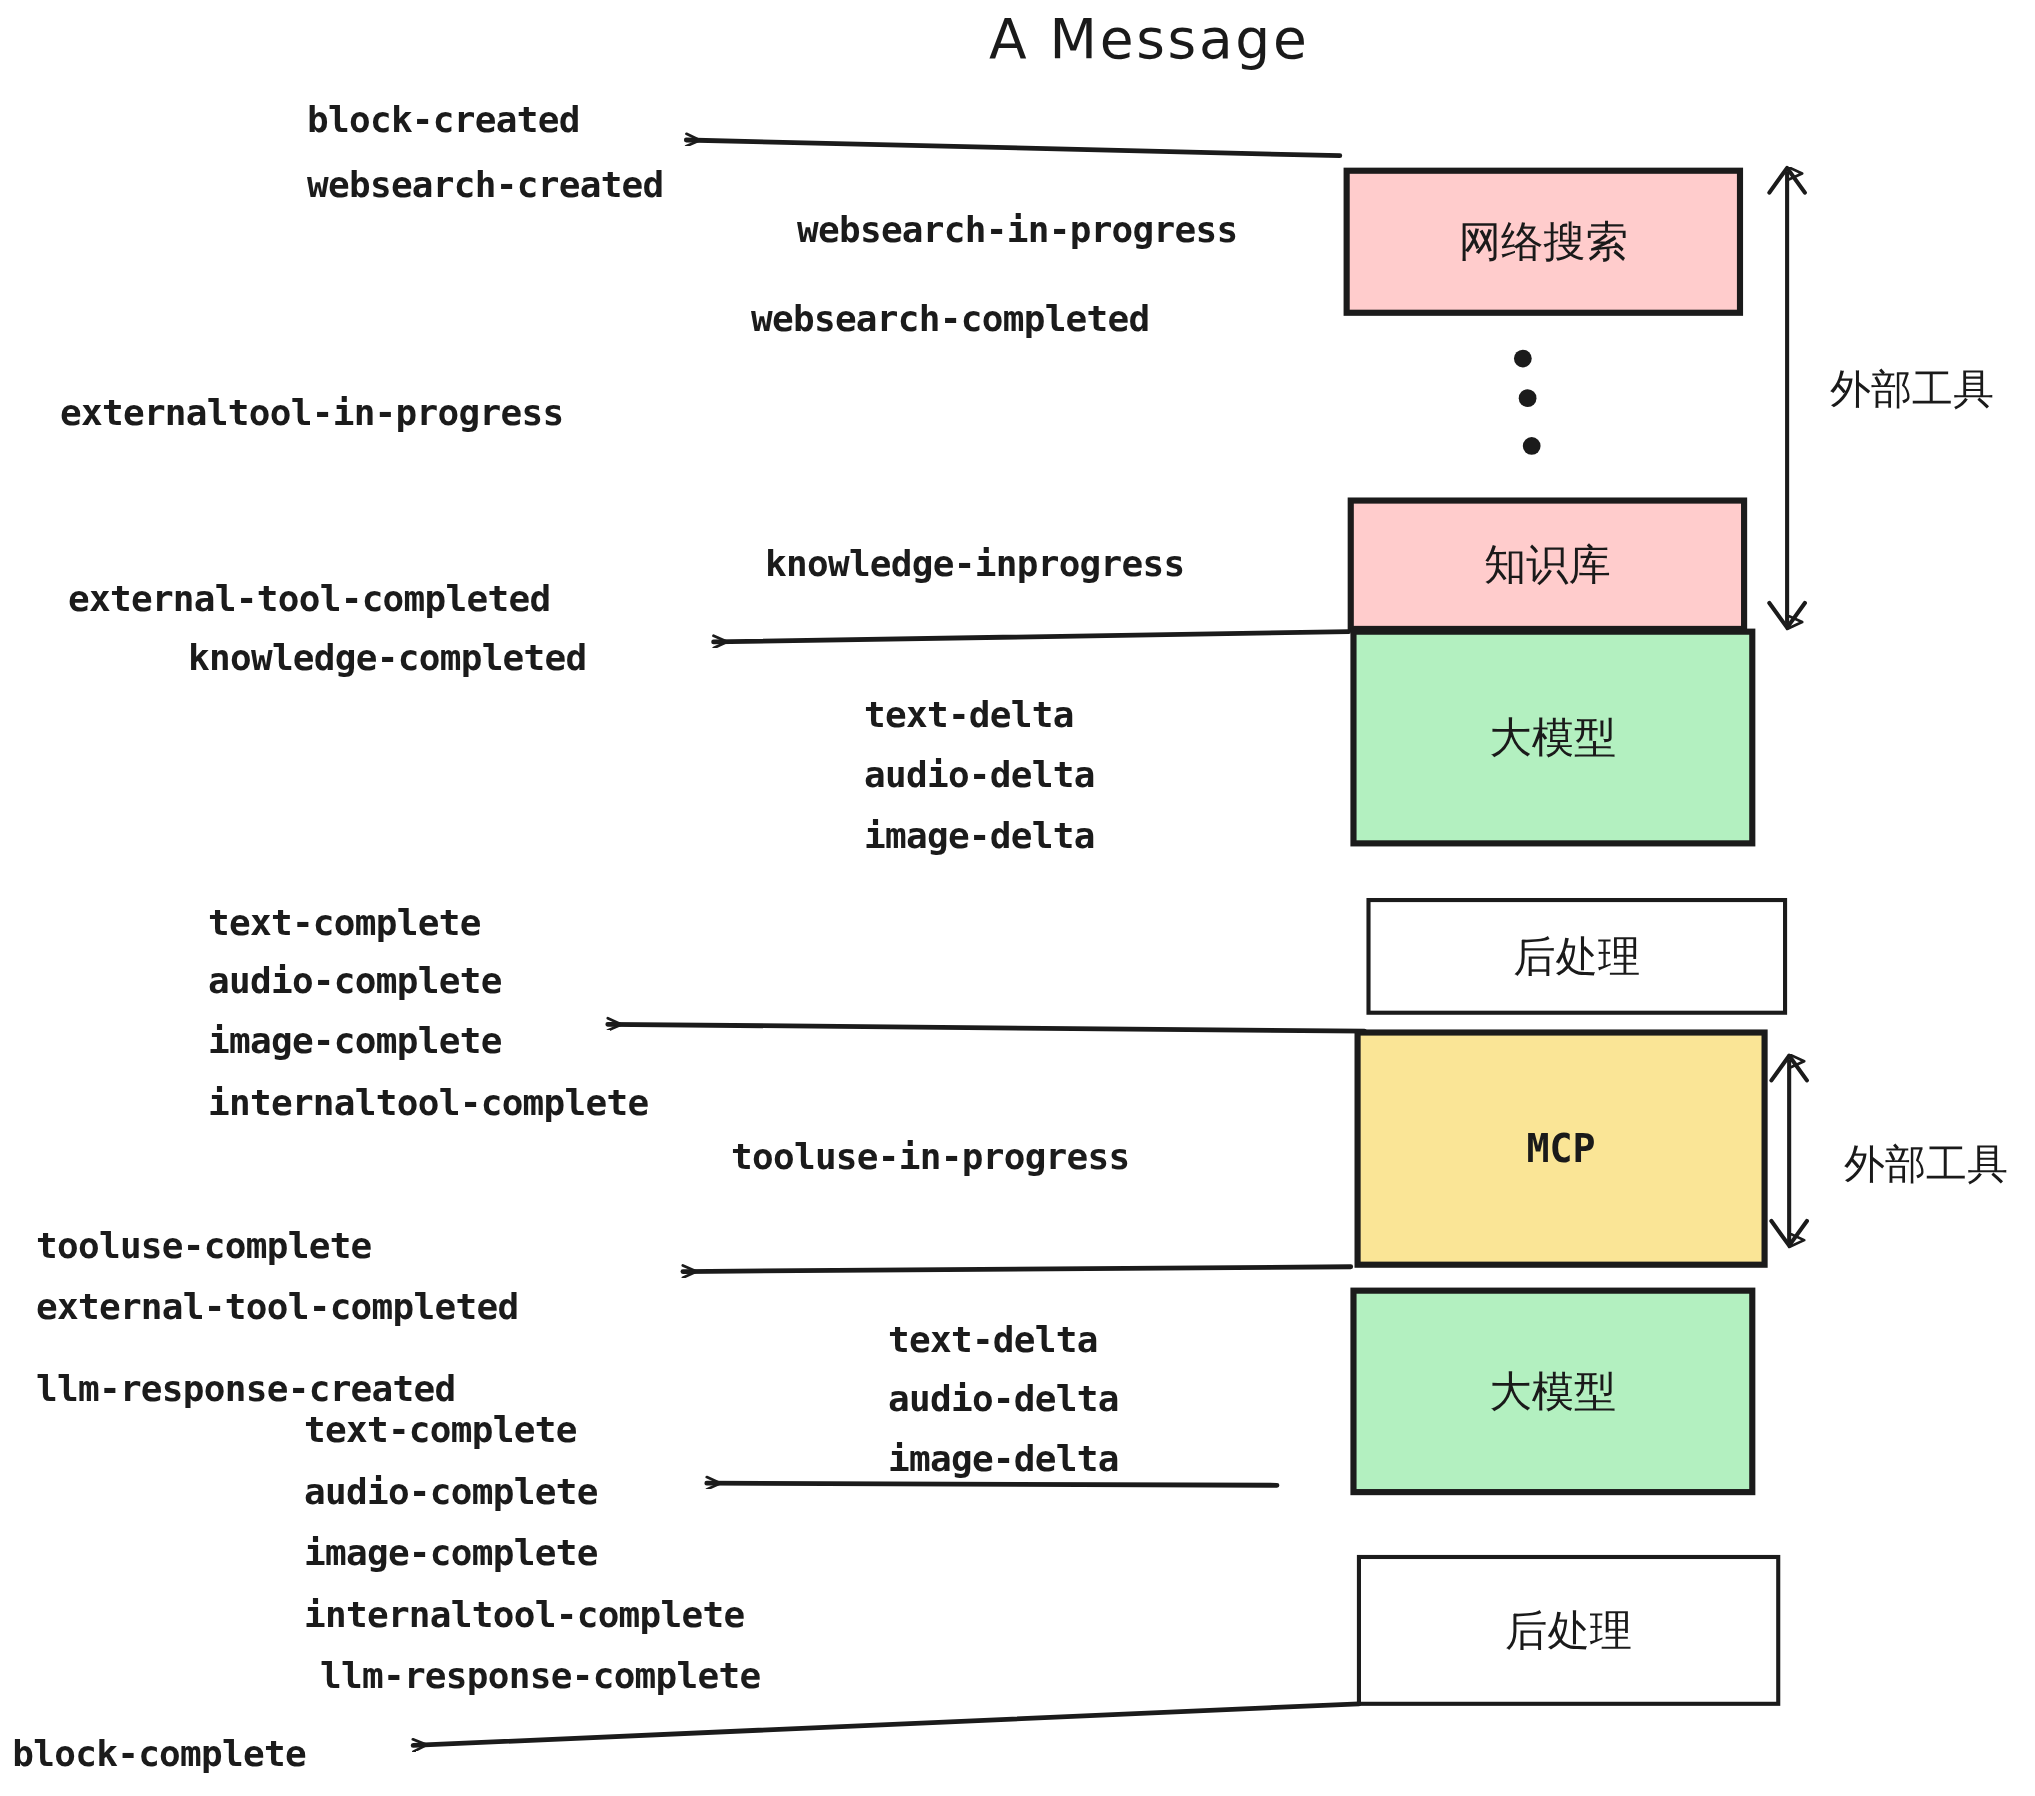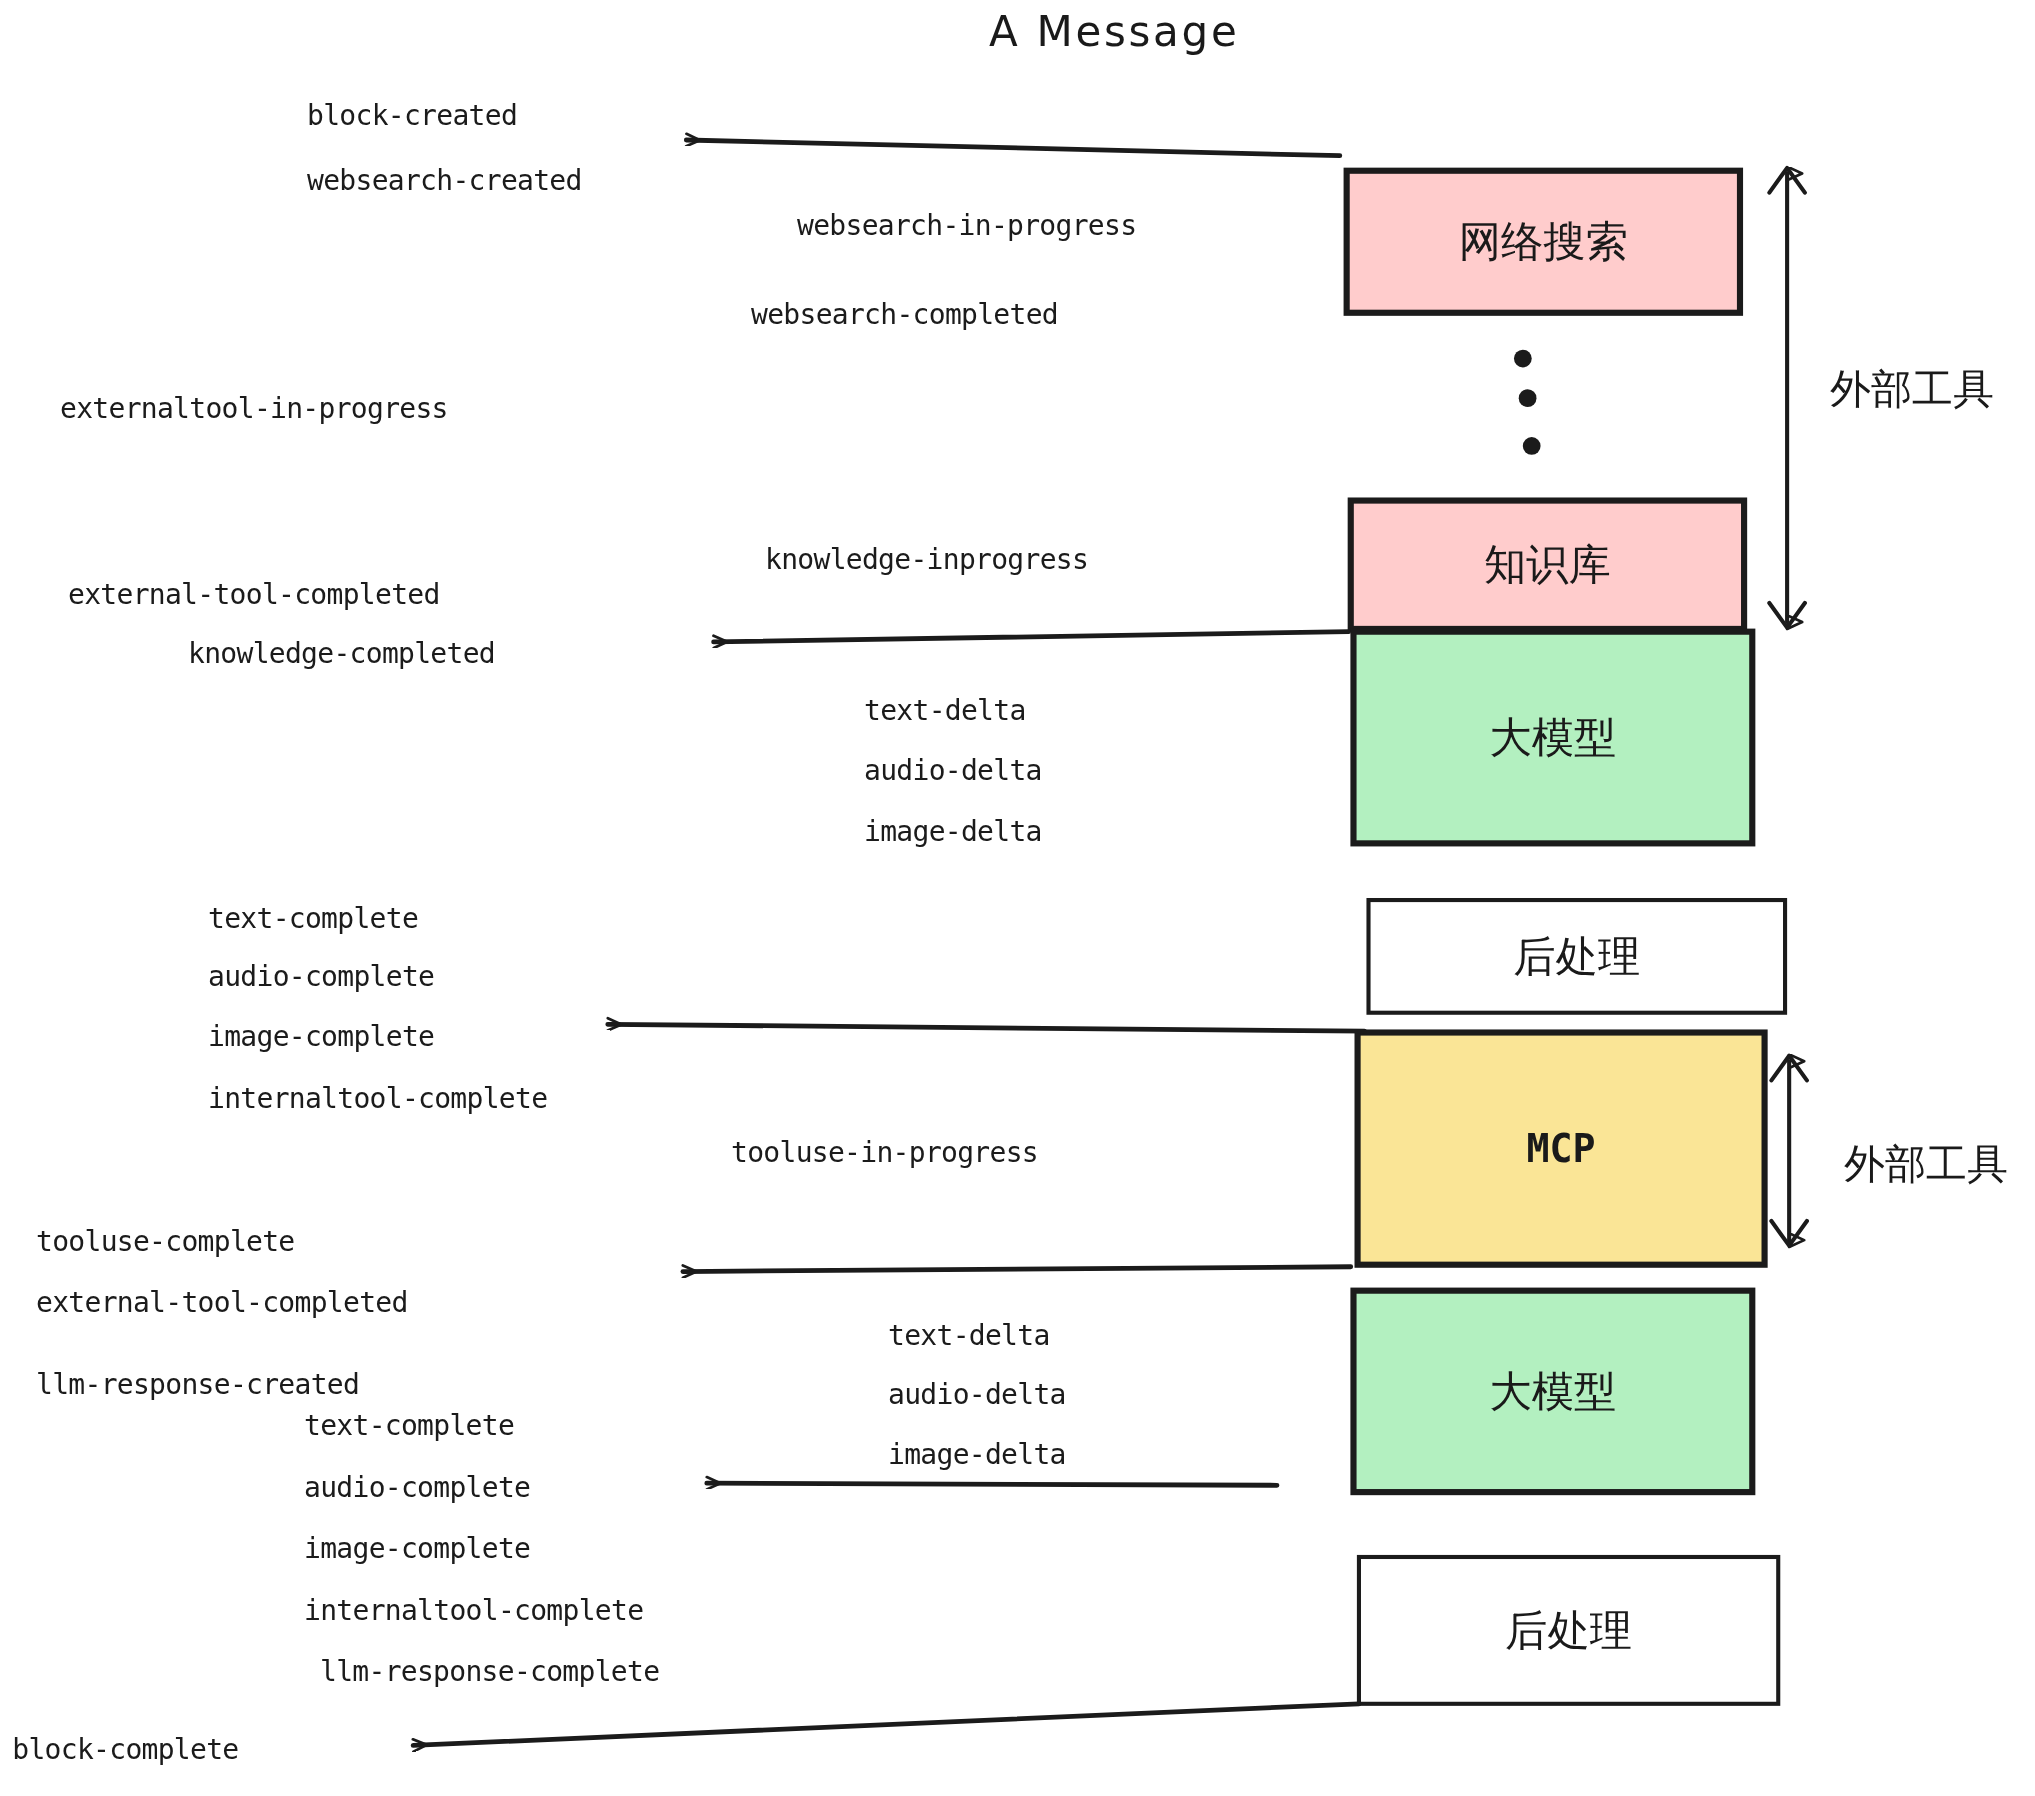--- a/index.html
+++ b/index.html
@@ -22,25 +22,26 @@
   svg#canvas {
     position: absolute;
     left: 0;
     top: 0;
     width: 2035px;
     height: 1796px;
   }
   .evt {
     position: absolute;
     font-family: "DejaVu Sans Mono", monospace;
-    font-size: 28px;
+    font-size: 36px;
     line-height: 1;
     color: #1b1b1b;
     white-space: pre;
     letter-spacing: -0.7px;
+    font-weight: bold;
   }
   .boxlabel {
     font-family: "DejaVu Sans", sans-serif;
     font-size: 62px;
     fill: #1a1a1a;
     dominant-baseline: middle;
     text-anchor: middle;
   }
   .boxlabel.mono {
     font-family: "DejaVu Sans Mono", monospace;
@@ -50,21 +51,21 @@
   .sidelabel {
     position: absolute;
     font-family: Liberation Serif, serif;
     font-size: 41px;
     color: #1a1a1a;
     white-space: nowrap;
   }
   .title {
     position: absolute;
     font-family: "DejaVu Sans", sans-serif;
-    font-size: 42px;
+    font-size: 55px;
     color: #1a1a1a;
     white-space: pre;
     letter-spacing: 2.7px;
   }
 </style>
 </head>
 <body>
 
 <div id="stage">
 

